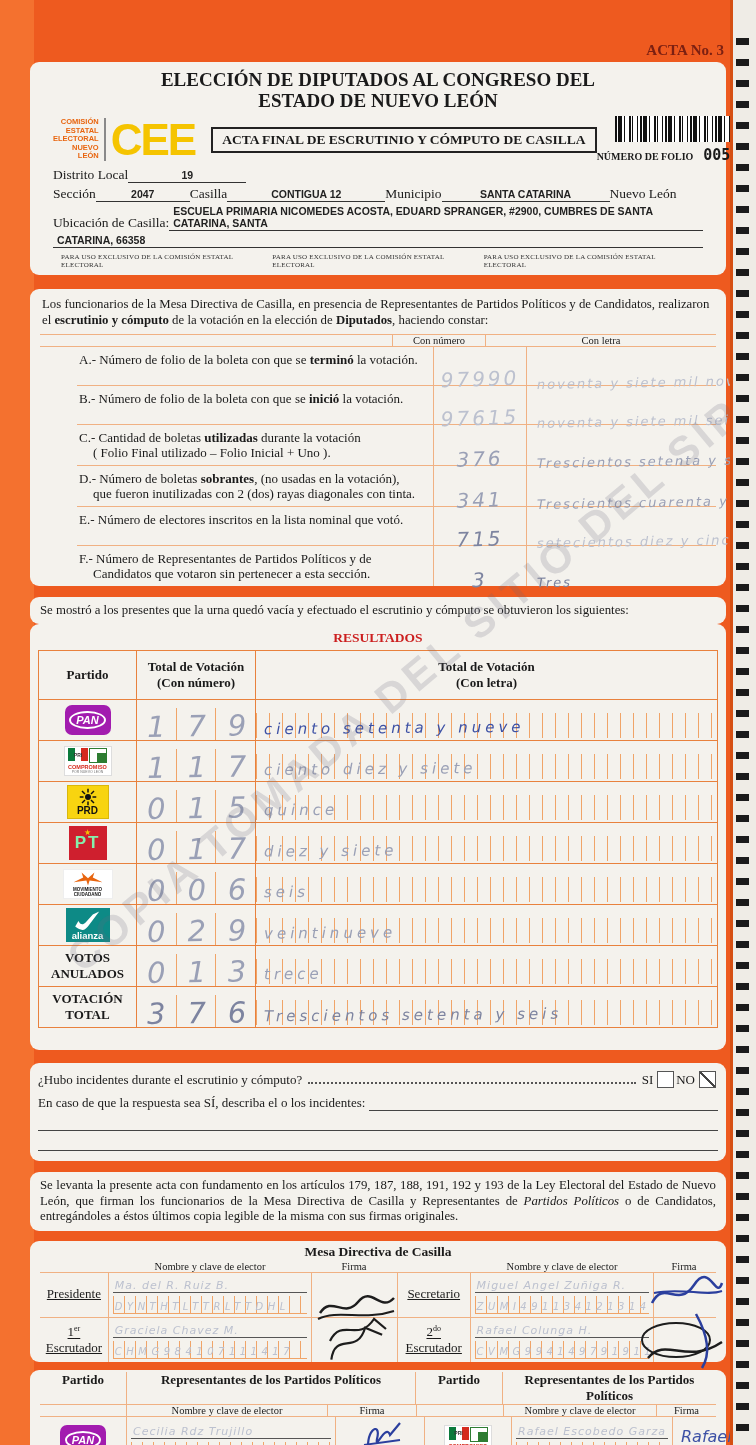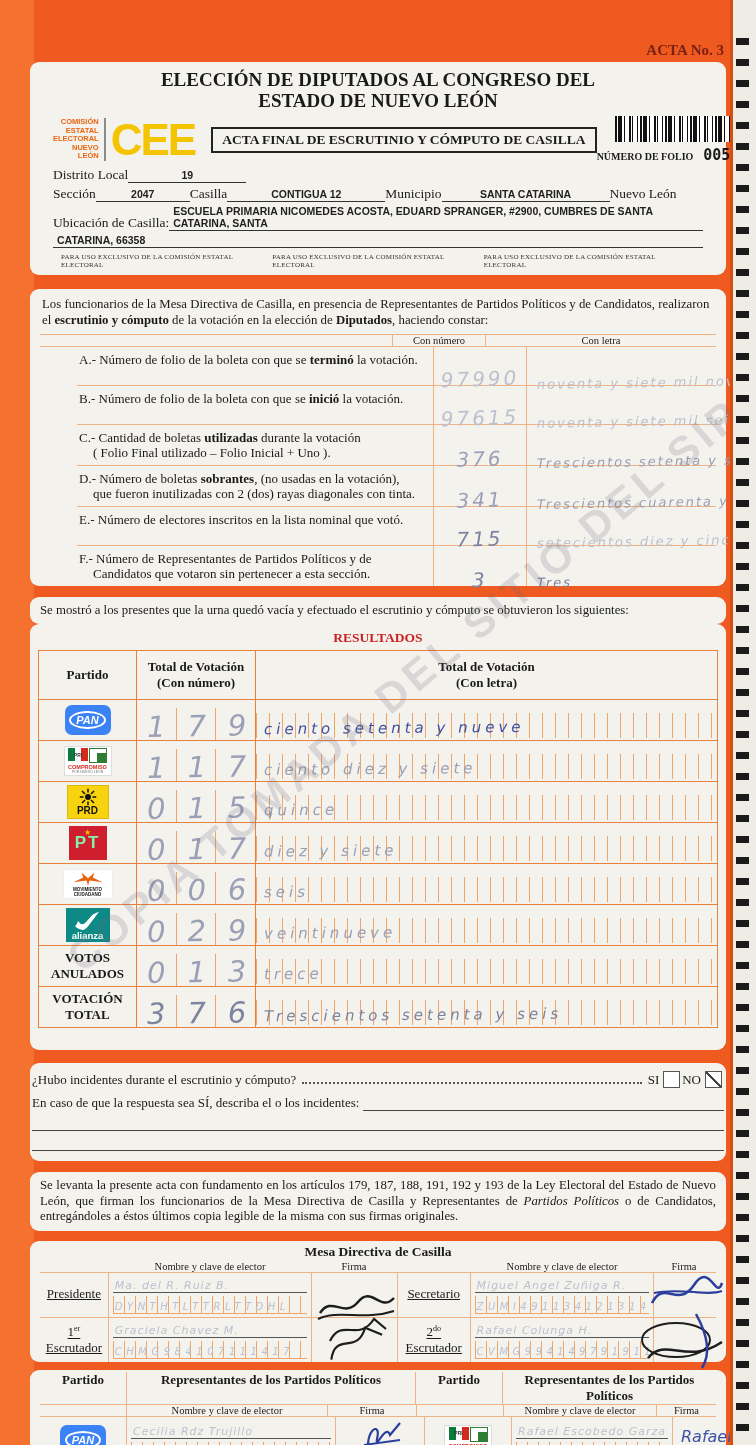--- a/index.html
+++ b/index.html
@@ -82,21 +82,21 @@
   .rnum{position:absolute;left:10px;bottom:-3px;font-size:29px;letter-spacing:22px;white-space:nowrap;transform:rotate(-1deg);}
   .comb{position:absolute;left:0;right:0;bottom:2px;height:25px;
     background-image:repeating-linear-gradient(90deg,#F0A468 0 1px, transparent 1px 13px);}
   .ncomb{position:absolute;top:8px;bottom:0;left:0;right:0;
     background-image:linear-gradient(90deg,transparent 0 39px,#F0A468 39px 40px,transparent 40px 78px,#F0A468 78px 79px,transparent 79px);}
   .rlet{position:absolute;left:8px;bottom:3px;font-size:15px;letter-spacing:4px;white-space:nowrap;transform:rotate(-0.5deg);}
   .rowlabel{font-weight:bold;font-size:13px;text-align:center;line-height:1.25;}
 
   
   .logo{display:flex;align-items:center;justify-content:center;}
-  .logo-pan{width:46px;height:30px;background:#3b82f6;border-radius:7px;}
+  .logo-pan{width:46px;height:30px;background:#a21caf;border-radius:7px;}
   .pan-oval{border:2px solid #fff;border-radius:50%;color:#fff;font-family:"Liberation Sans",sans-serif;
     font-weight:bold;font-style:italic;font-size:11px;padding:1px 5px;}
   .logo-pri{width:46px;flex-direction:column;background:#fff;border:1px solid #ddd;padding:1px 0;}
   .pri-flags{display:flex;gap:1px;}
   .pri-flag{width:20px;height:13px;background:linear-gradient(90deg,#0B7A3B 0 33%,#fff 33% 66%,#D52B1E 66%);
     display:flex;align-items:center;justify-content:center;font-family:"Liberation Sans",sans-serif;
     font-weight:bold;font-size:5px;color:#333;}
   .pvem-flag{width:16px;height:13px;background:#fff;border:1px solid #2E7D32;position:relative;}
   .pvem-flag::after{content:"";position:absolute;right:0;bottom:0;width:9px;height:9px;background:#2E7D32;}
   .compromiso1{font-family:"Liberation Sans",sans-serif;font-weight:bold;font-size:5.5px;color:#D52B1E;margin-top:1px;}
@@ -105,21 +105,21 @@
   .prd-text{font-family:"Liberation Sans",sans-serif;font-weight:bold;font-size:10px;color:#111;line-height:1;}
   .logo-pt{width:38px;height:38px;background:#CF1F2E;position:relative;}
   .pt-text{color:#86efac;font-family:"Liberation Sans",sans-serif;font-weight:bold;font-size:17px;letter-spacing:2px;}
   .pt-star{position:absolute;top:2px;left:50%;transform:translateX(-50%);color:#F5C400;font-size:8px;}
   .logo-mc{width:48px;flex-direction:column;background:#fff;border:1px solid #eee;padding:1px 0;}
   .mc-text{font-family:"Liberation Sans",sans-serif;font-weight:bold;font-size:4.5px;color:#111;line-height:1.2;text-align:center;}
   .logo-alianza{width:44px;height:40px;background:#0D8A86;flex-direction:column;}
   .alianza-text{color:#fff;font-family:"Liberation Sans",sans-serif;font-weight:bold;font-size:9.5px;line-height:1;margin-top:-2px;}
 
   
-  .incidents{margin-top:13px;padding:8px 2px 10px;}
+  .incidents{margin-top:13px;padding:8px 8px 10px;}
   .inc-q{display:flex;align-items:flex-end;font-size:13px;}
   .leader{flex:1;border-bottom:2px dotted #555;margin:0 6px 4px;}
   .chk{width:15px;height:15px;border:1.5px solid #555;background:#fff;margin:0 2px 0 4px;display:inline-block;}
   .chk.slash{background:linear-gradient(to top right,#fff 44%,#444 44%,#444 54%,#fff 54%);}
   .inc-desc{display:flex;align-items:flex-end;font-size:13px;margin-top:7px;}
   .fill-line{flex:1;border-bottom:1px solid #444;margin-left:4px;height:14px;}
   .blank-line{border-bottom:1px solid #444;height:19px;}
 
   .legal{margin-top:11px;padding:6px 10px;font-size:12.8px;line-height:1.22;text-align:justify;}
 

